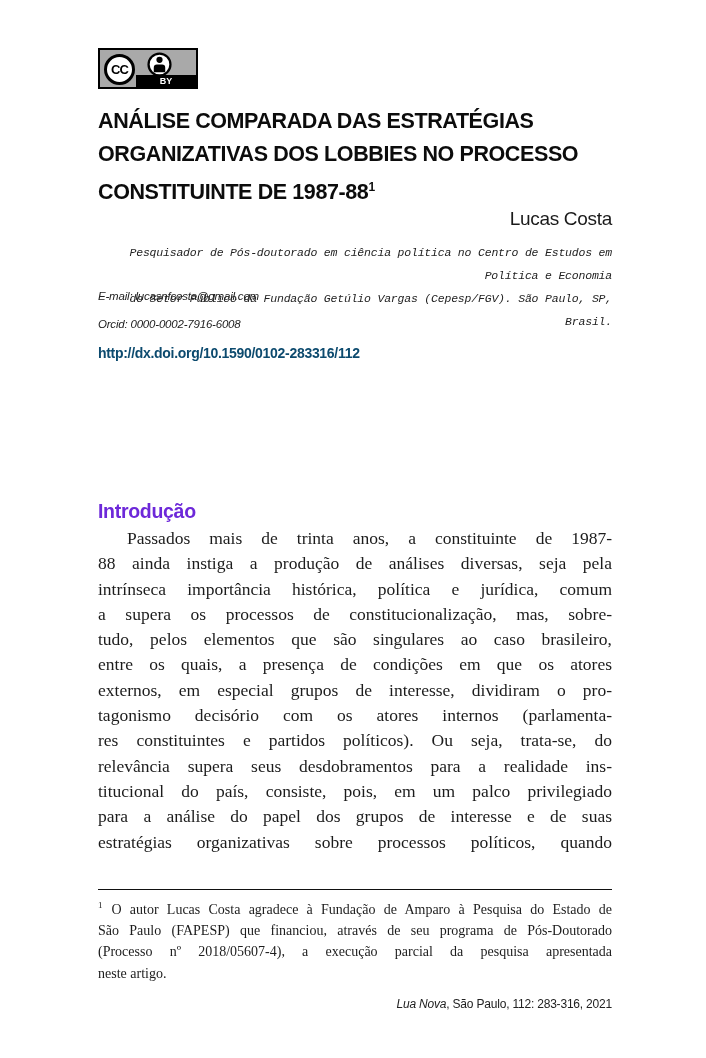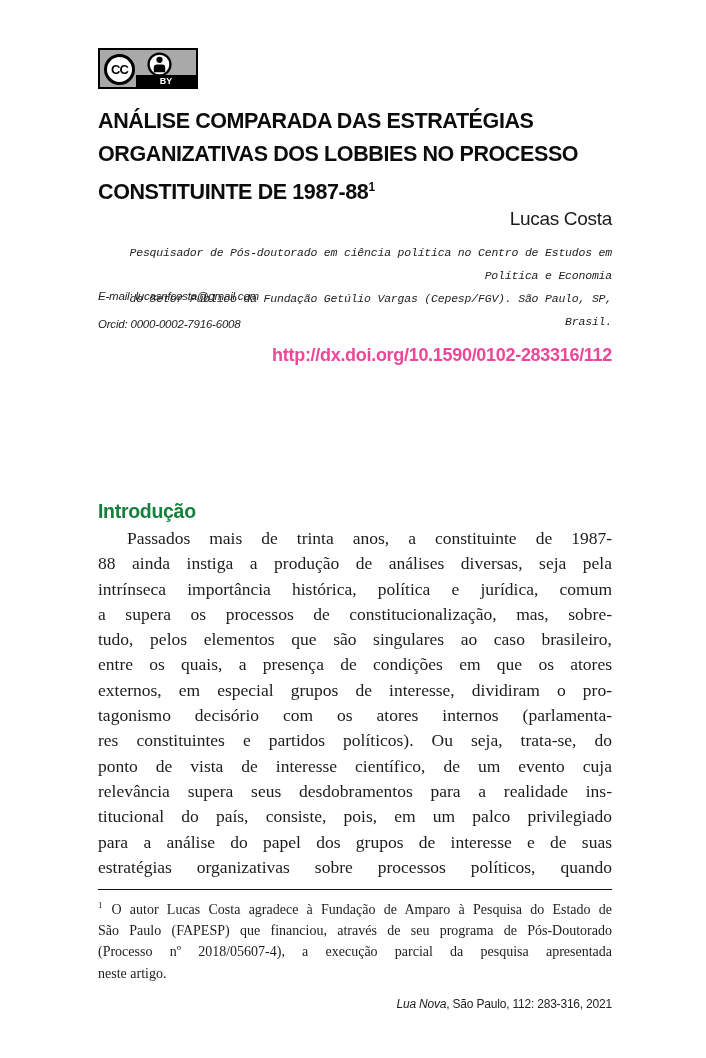--- a/index.html
+++ b/index.html
@@ -29,26 +29,26 @@
   .title .tline { display:block; }
   .title sup { font-size:12px; }
   .author { top:196px; text-align:right; font-family:"Liberation Sans", sans-serif;
     font-size:19px; letter-spacing:-0.3px; color:#1a1a1a; }
   .affiliation { top:229px; text-align:right; font-family:Liberation Mono, monospace;
     font-style:italic; font-size:11.5px; line-height:23px; letter-spacing:-0.2px; color:#222; }
   .contact { text-align:left; font-family:"Liberation Sans", sans-serif;
     font-style:italic; font-size:11.5px; letter-spacing:-0.2px; color:#222; }
   .email { top:278px; }
   .orcid { top:306px; }
-  .doi { top:333px; text-align:right; font-family:"Liberation Sans", sans-serif;
-    font-weight:700; font-size:18px; letter-spacing:-0.3px; color:#ec4899; }
+  .doi { top:333px; text-align:left; font-family:"Liberation Sans", sans-serif;
+    font-weight:700; font-size:14px; letter-spacing:-0.3px; color:#0c4a6e; }
 
   
   .section-heading { top:488px; font-family:"Liberation Sans", sans-serif; font-weight:700;
-    font-size:19.5px; letter-spacing:-0.3px; color:#15803d; margin:0; }
+    font-size:19.5px; letter-spacing:-0.3px; color:#6d28d9; margin:0; }
   .paragraph { top:514px; font-size:17.5px; line-height:25.3px; color:#1c1c1c; }
   .bline { text-align:justify; text-align-last:justify; }
   .bline.indent { padding-left:29px; }
 
   
   .footnote-rule { top:877px; border-top:1.6px solid #111; height:0; }
   .footnote { top:883px; font-size:14px; line-height:21.3px; color:#1c1c1c; }
   .fline { text-align:justify; text-align-last:justify; }
   .fline.last { text-align-last:left; }
   .footnote sup { font-size:9px; margin-right:9px; }
@@ -93,21 +93,20 @@
   <div class="abs col paragraph">
     <div class="bline indent">Passados mais de trinta anos, a constituinte de 1987-</div>
     <div class="bline">88 ainda instiga a produção de análises diversas, seja pela</div>
     <div class="bline">intrínseca importância histórica, política e jurídica, comum</div>
     <div class="bline">a supera os processos de constitucionalização, mas, sobre-</div>
     <div class="bline">tudo, pelos elementos que são singulares ao caso brasileiro,</div>
     <div class="bline">entre os quais, a presença de condições em que os atores</div>
     <div class="bline">externos, em especial grupos de interesse, dividiram o pro-</div>
     <div class="bline">tagonismo decisório com os atores internos (parlamenta-</div>
     <div class="bline">res constituintes e partidos políticos). Ou seja, trata-se, do</div>
-    <div class="bline">ponto de vista de interesse científico, de um evento cuja</div>
     <div class="bline">relevância supera seus desdobramentos para a realidade ins-</div>
     <div class="bline">titucional do país, consiste, pois, em um palco privilegiado</div>
     <div class="bline">para a análise do papel dos grupos de interesse e de suas</div>
     <div class="bline">estratégias organizativas sobre processos políticos, quando</div>
   </div>
 
   <div class="abs col footnote-rule"></div>
   <div class="abs col footnote">
     <div class="fline"><sup>1</sup><span>O autor Lucas Costa agradece à Fundação de Amparo à Pesquisa do Estado de</span></div>
     <div class="fline">São Paulo (FAPESP) que financiou, através de seu programa de Pós-Doutorado</div>

